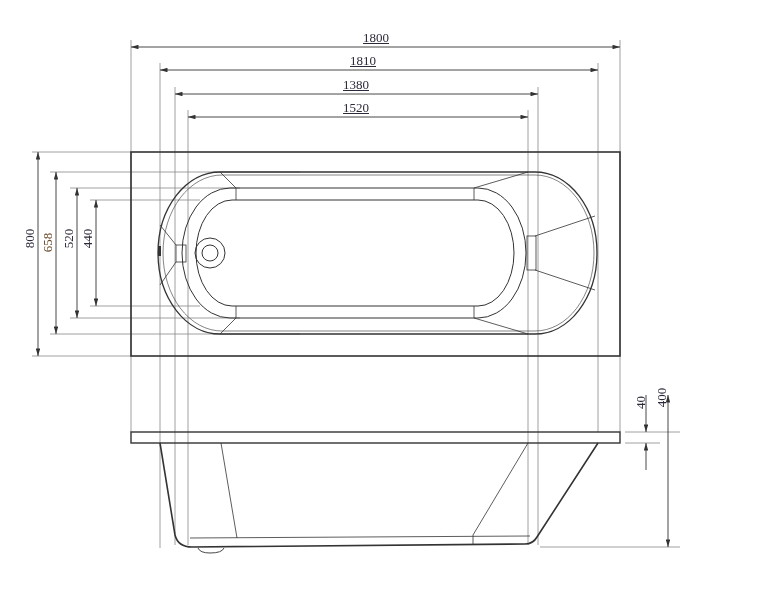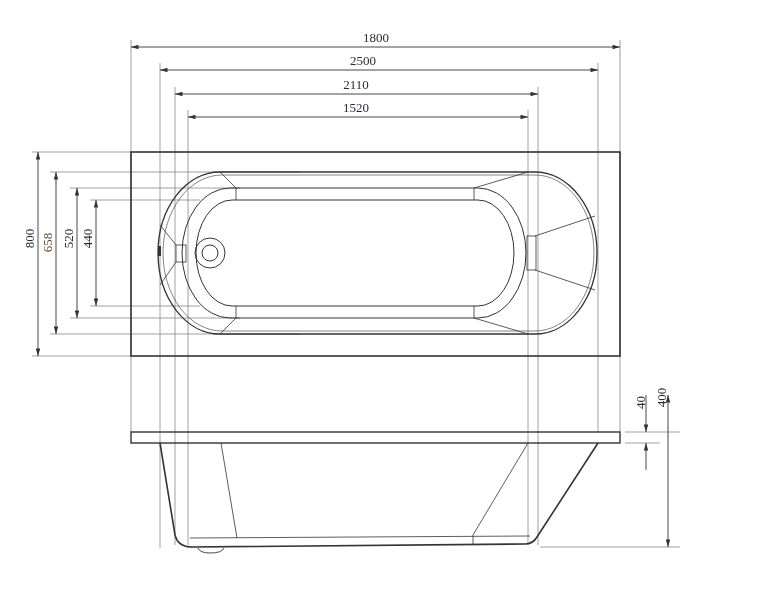--- a/index.html
+++ b/index.html
@@ -1,19 +1,19 @@
 <!DOCTYPE html>
 <html><head>
 <meta charset="utf-8">
 <style>
   html,body{margin:0;padding:0;background:#ffffff;}
   body{width:773px;height:600px;overflow:hidden;position:relative;font-family:"Liberation Serif","DejaVu Serif",serif;}
   #drawing{position:absolute;left:0;top:0;width:773px;height:600px;}
   .dimtxt{position:absolute;font-size:13px;color:#2a2a3a;line-height:1;white-space:nowrap;}
-  .h{transform:translateX(-50%);}
+  .h{transform:translateX(-50%);text-decoration:underline;}
   .v{transform:rotate(-90deg);transform-origin:center center;}
 </style>
 </head>
 <body>
 
 <svg id="drawing" viewBox="0 0 773 600" xmlns="http://www.w3.org/2000/svg">
   <defs>
     <marker id="arr" viewBox="0 0 10 6" refX="10" refY="3" markerWidth="9" markerHeight="5" orient="auto-start-reverse">
       <path d="M0,0 L10,3 L0,6 z" fill="#333"></path>
     </marker>
@@ -94,22 +94,22 @@
     <path d="M160,443 L175,535 Q178,547 192,547 L525,544 Q533,544 537,537 L598,443" stroke-width="1.6"></path>
     <line x1="221" y1="443" x2="237" y2="538" stroke-width="0.8"></line>
     <line x1="190" y1="538" x2="530" y2="536" stroke-width="0.8"></line>
     <line x1="528" y1="443" x2="473" y2="535" stroke-width="0.8"></line>
     <line x1="473" y1="535" x2="473" y2="544" stroke-width="0.8"></line>
     <path d="M198,548 Q200,553 210,553 Q222,553 224,548" stroke-width="0.9"></path>
   </g>
 </svg>
 
 <div class="dimtxt h" style="left:376px;top:31px;">1800</div>
-<div class="dimtxt h" style="left:363px;top:54px;">2500</div>
-<div class="dimtxt h" style="left:356px;top:78px;">2110</div>
+<div class="dimtxt h" style="left:363px;top:54px;">1810</div>
+<div class="dimtxt h" style="left:356px;top:78px;">1380</div>
 <div class="dimtxt h" style="left:356px;top:101px;">1520</div>
 
 <div class="dimtxt v" style="left:20px;top:232px;">800</div>
 <div class="dimtxt v" style="left:38px;top:236px;color:#6a4a2a;">658</div>
 <div class="dimtxt v" style="left:59px;top:232px;">520</div>
 <div class="dimtxt v" style="left:78px;top:232px;">440</div>
 
 <div class="dimtxt v" style="left:634px;top:396px;">40</div>
 <div class="dimtxt v" style="left:652px;top:391px;">400</div>
 

